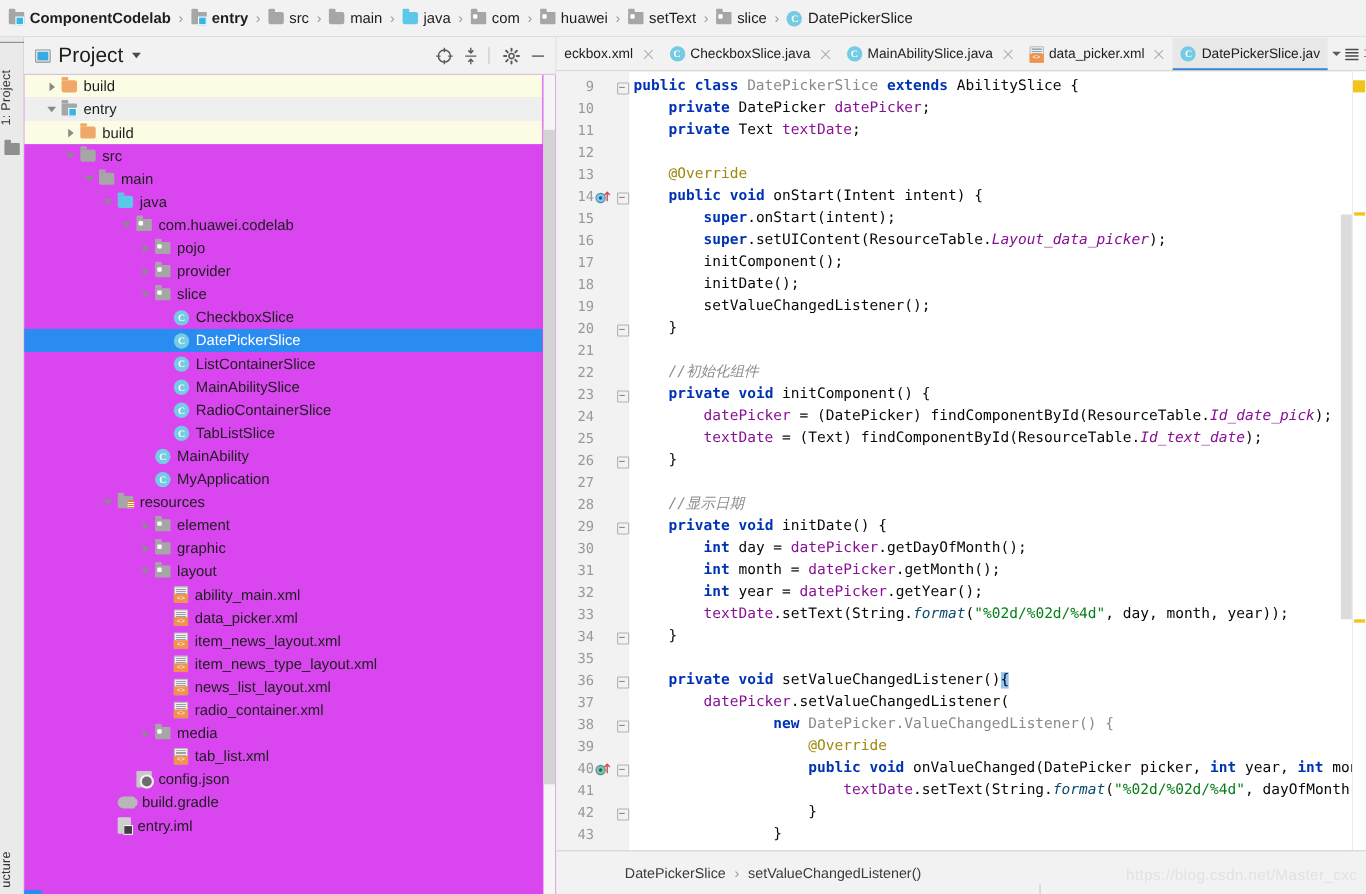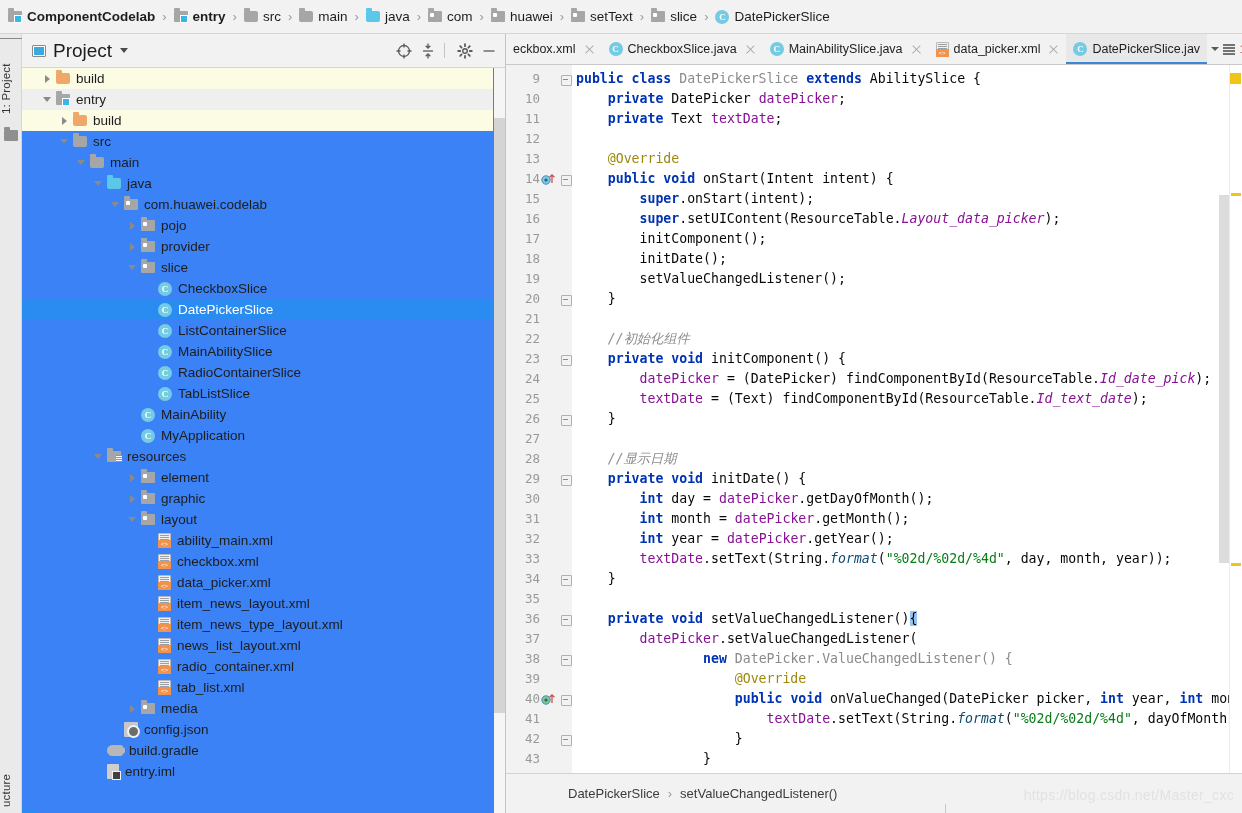--- a/index.html
+++ b/index.html
@@ -104,21 +104,21 @@
   #projhead .pane-icon:after { content: ""; position: absolute; left: 1px; top: 1px; right: 1px; bottom: 1px; background: #39a9e0; }
   #projhead .pane-title { font-size: 19px; color: #1d1d1d; }
   .caret-down {
     width: 0; height: 0; border-left: 4.5px solid transparent; border-right: 4.5px solid transparent;
     border-top: 5px solid #4a4a4a; margin-left: 8px;
   }
   #projhead .spacer { flex: 1; }
   .tb-ic { width: 20px; height: 20px; position: relative; margin-left: 4px; }
   .tb-sep { width: 1px; height: 15px; background: #c4c4c4; margin: 0 6px; }
 
-  #treewrap { flex: 1; position: relative; overflow: hidden; background: #3b82f6; }
+  #treewrap { flex: 1; position: relative; overflow: hidden; background: #d946ef; }
   #tree { position: absolute; inset: 0 12px 0 0; }
   .trow {
     height: 21px; display: flex; align-items: center; white-space: nowrap;
     font-size: 13.5px; color: #1d1d1d; padding-right: 4px;
   }
   .trow.alt { background: #efefef; }
   .trow.build { background: #fcfce4; }
   .trow.sel { background: #2a8cf0; color: #fff; }
   .tw { width: 16px; height: 21px; flex: 0 0 auto; position: relative; }
   .tw.r:after {
@@ -431,25 +431,20 @@
             <span class="tlabel">layout</span>
           </div>
           <div class="trow" style="padding-left: 120px;">
             <span class="tw"></span>
             <span class="ic ic-xml"></span>
             <span class="tlabel">ability_main.xml</span>
           </div>
           <div class="trow" style="padding-left: 120px;">
             <span class="tw"></span>
             <span class="ic ic-xml"></span>
-            <span class="tlabel">checkbox.xml</span>
-          </div>
-          <div class="trow" style="padding-left: 120px;">
-            <span class="tw"></span>
-            <span class="ic ic-xml"></span>
             <span class="tlabel">data_picker.xml</span>
           </div>
           <div class="trow" style="padding-left: 120px;">
             <span class="tw"></span>
             <span class="ic ic-xml"></span>
             <span class="tlabel">item_news_layout.xml</span>
           </div>
           <div class="trow" style="padding-left: 120px;">
             <span class="tw"></span>
             <span class="ic ic-xml"></span>
@@ -458,29 +453,29 @@
           <div class="trow" style="padding-left: 120px;">
             <span class="tw"></span>
             <span class="ic ic-xml"></span>
             <span class="tlabel">news_list_layout.xml</span>
           </div>
           <div class="trow" style="padding-left: 120px;">
             <span class="tw"></span>
             <span class="ic ic-xml"></span>
             <span class="tlabel">radio_container.xml</span>
           </div>
+          <div class="trow" style="padding-left: 103px;">
+            <span class="tw r"></span>
+            <span class="ic ic-pkg"></span>
+            <span class="tlabel">media</span>
+          </div>
           <div class="trow" style="padding-left: 120px;">
             <span class="tw"></span>
             <span class="ic ic-xml"></span>
             <span class="tlabel">tab_list.xml</span>
-          </div>
-          <div class="trow" style="padding-left: 103px;">
-            <span class="tw r"></span>
-            <span class="ic ic-pkg"></span>
-            <span class="tlabel">media</span>
           </div>
           <div class="trow" style="padding-left: 86px;">
             <span class="tw"></span>
             <span class="ic ic-json"></span>
             <span class="tlabel">config.json</span>
           </div>
           <div class="trow" style="padding-left: 69px;">
             <span class="tw"></span>
             <span class="ic ic-gradle"></span>
             <span class="tlabel">build.gradle</span>

